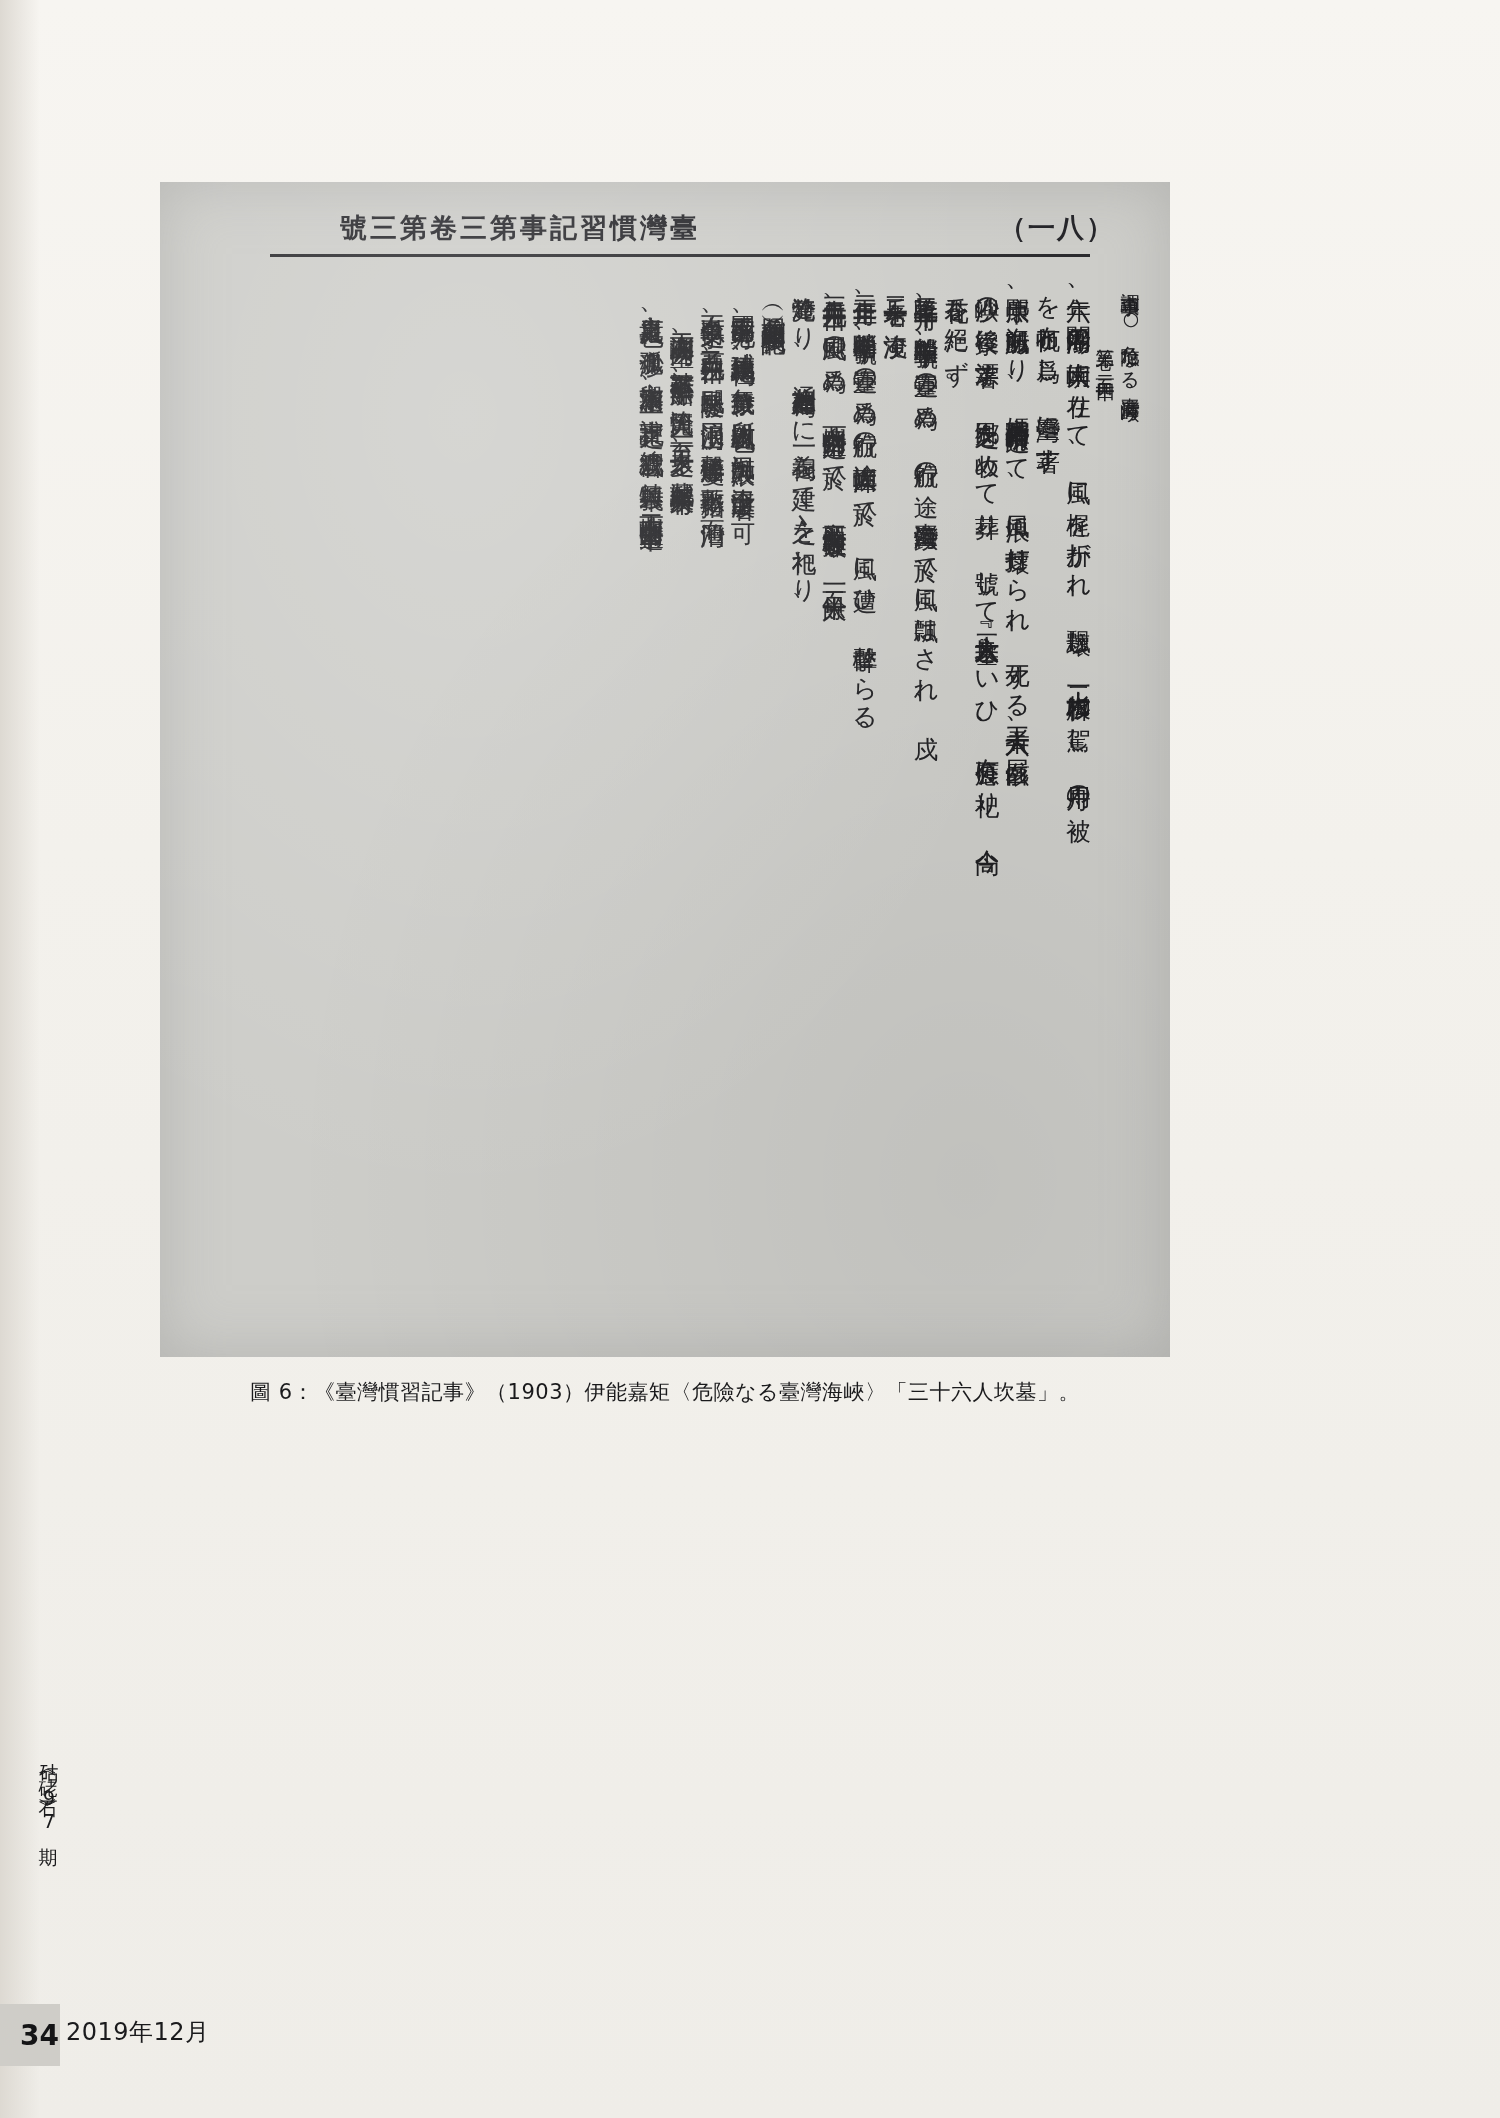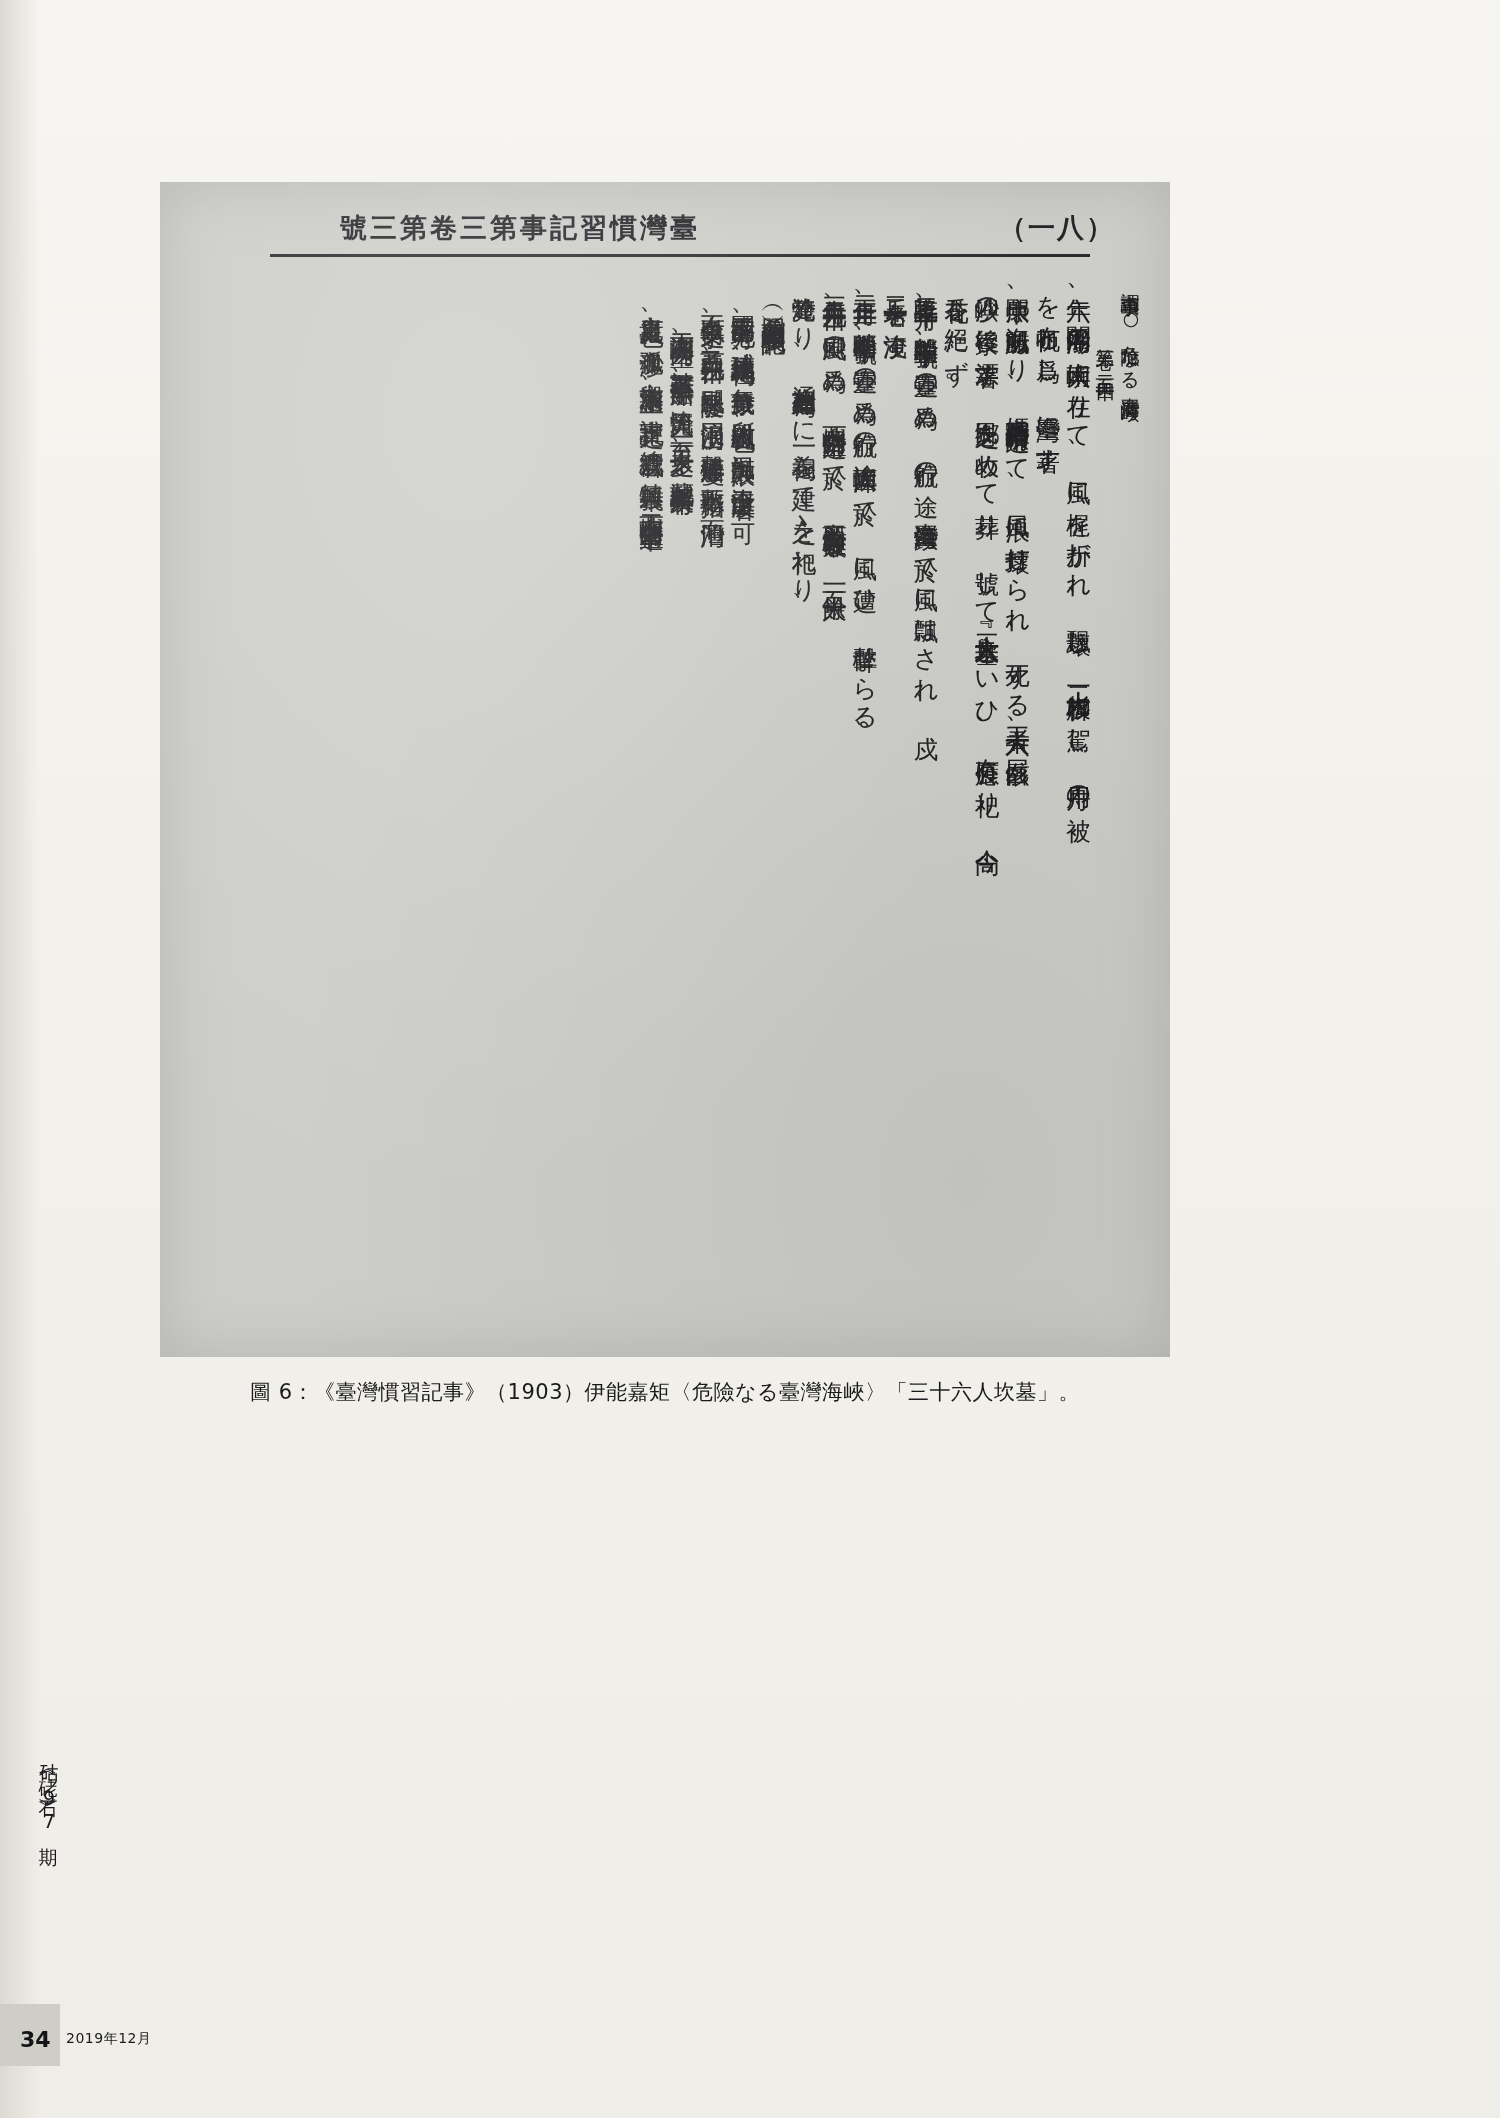--- a/index.html
+++ b/index.html
@@ -153,30 +153,30 @@
     left: 0;
     bottom: 52px;
     width: 60px;
     height: 62px;
     background: #cfcdc8;
   }
   .folio-num {
     position: absolute;
     left: 20px;
     bottom: 66px;
-    font-size: 22px;
+    font-size: 28px;
     font-weight: 700;
     color: #141416;
     letter-spacing: 0px;
   }
   .folio-date {
     position: absolute;
     left: 66px;
     bottom: 70px;
-    font-size: 14px;
+    font-size: 24px;
     color: #1a1a1c;
     letter-spacing: 0.5px;
   }
 </style>
 </head>
 <body>
 
 <div class="page-sheet">
   <div class="gutter-shade"></div>
 

